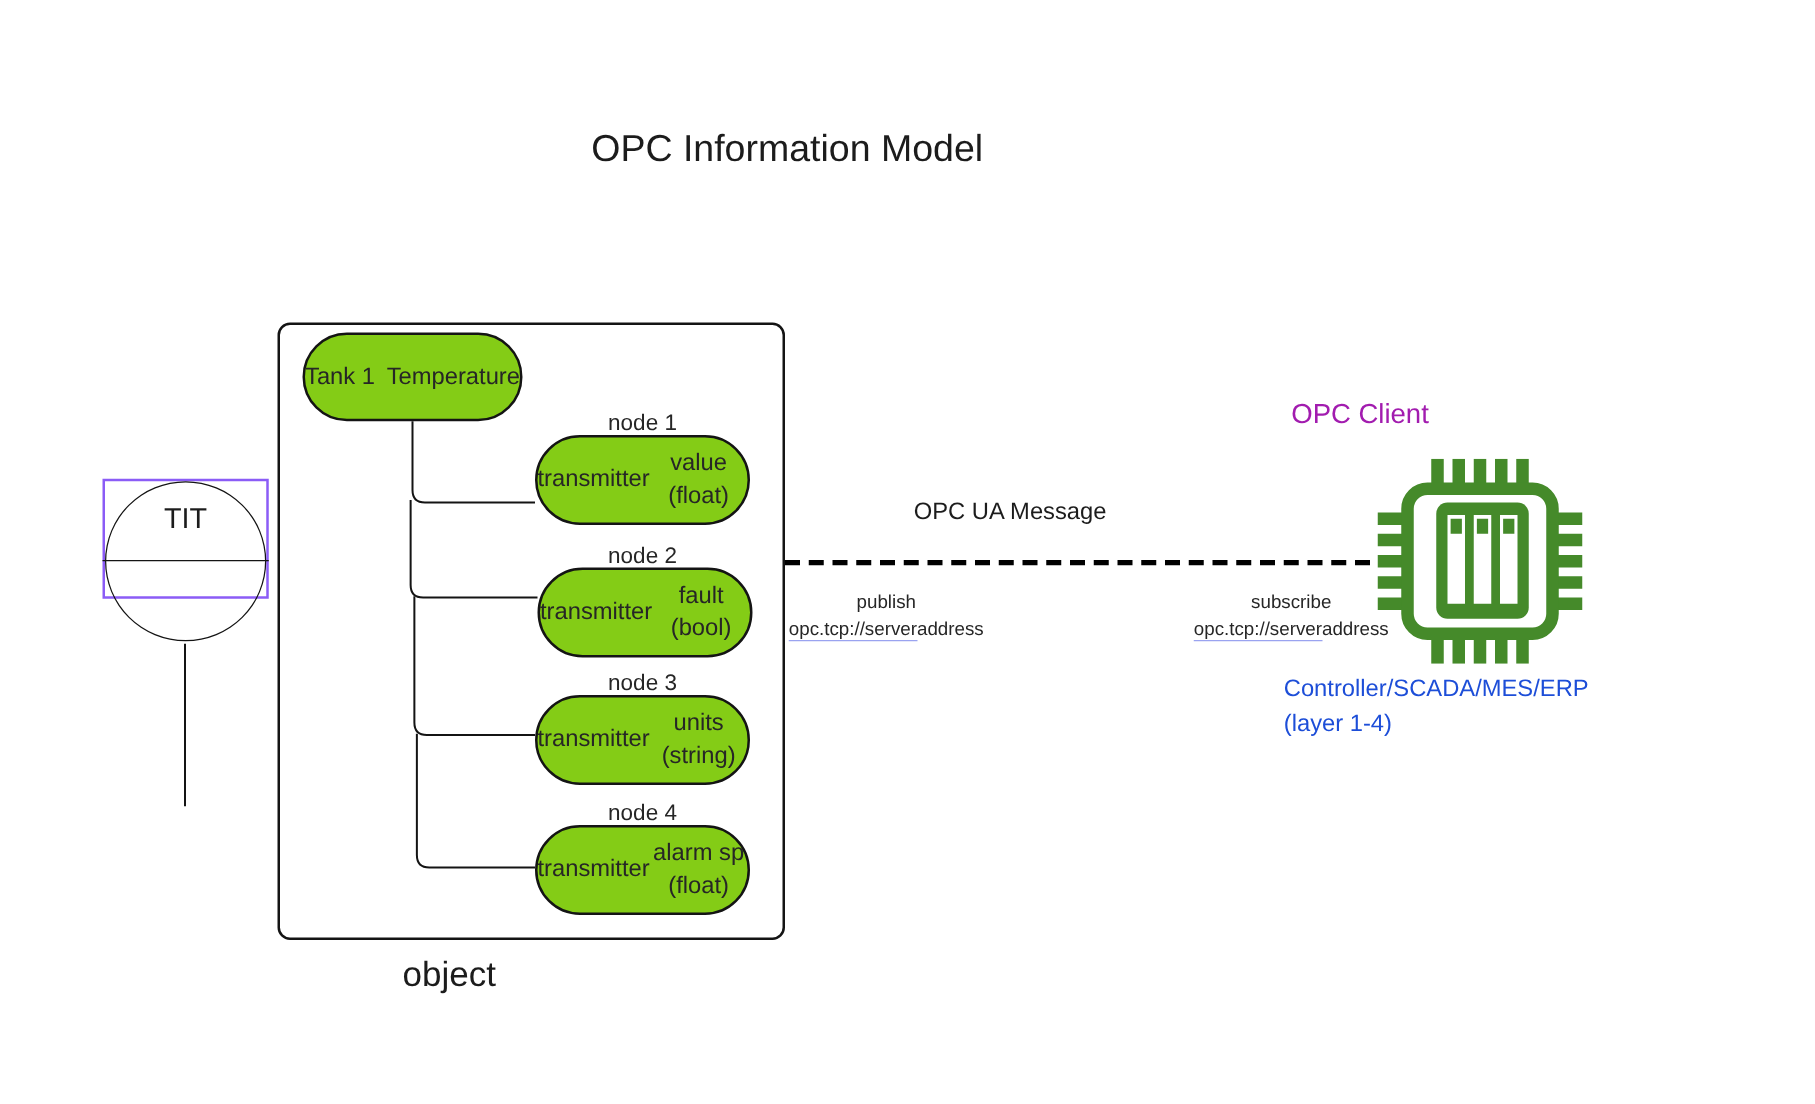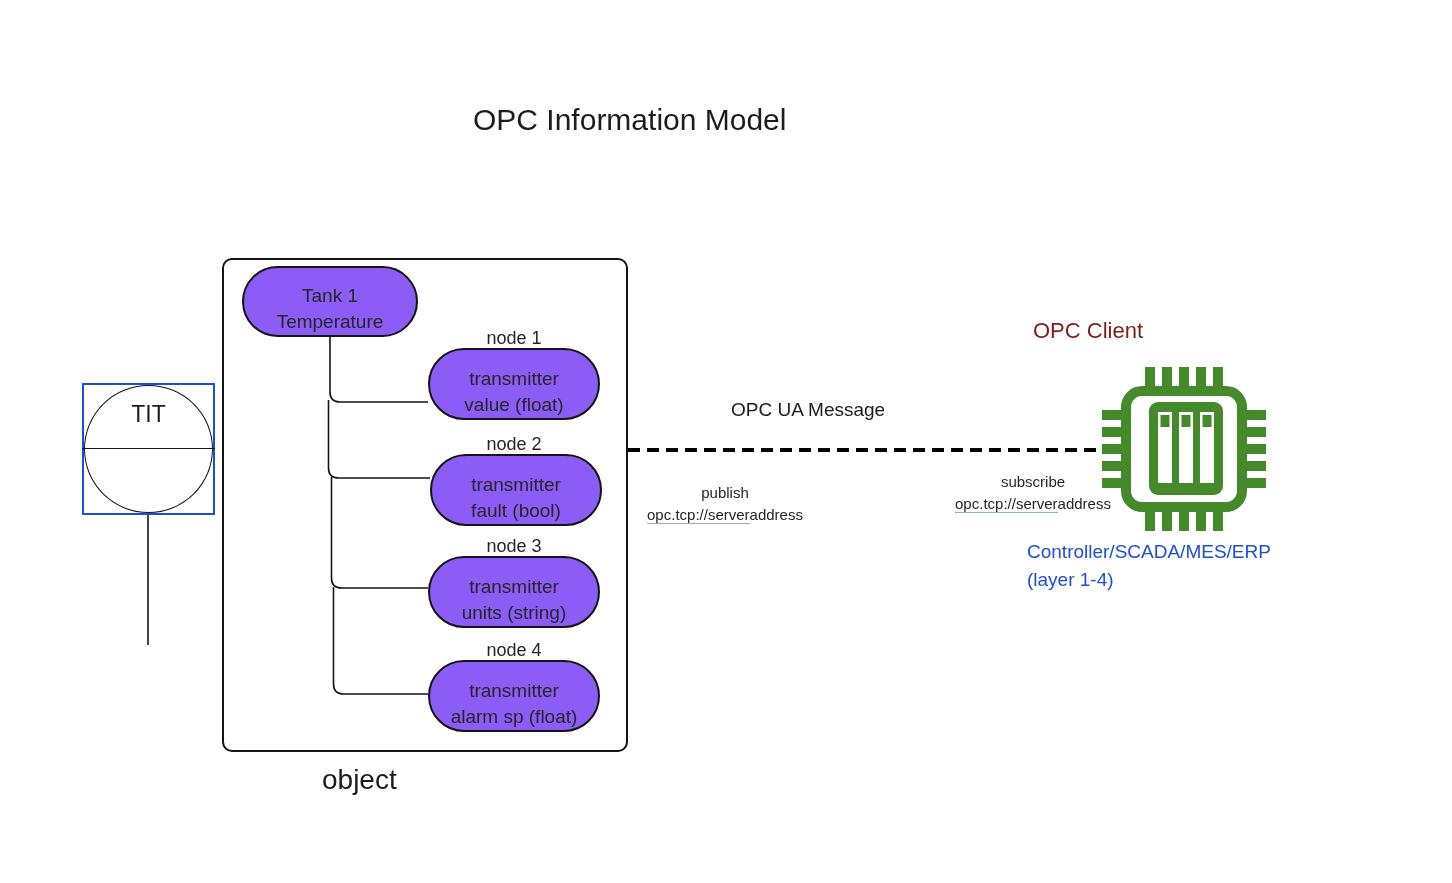--- a/index.html
+++ b/index.html
@@ -23,41 +23,41 @@
     left: 207px; top: 213px; width: 430px;
     font-size: 25px; color: #1c1c1c;
   }
   .server-box {
     left: 222px; top: 258px; width: 406px; height: 494px;
     border: 2px solid #141414; border-radius: 10px;
     background: transparent;
   }
   .oval {
     border: 2px solid #141414; border-radius: 36px;
-    background: #8b5cf6;
-    display: flex; flex-direction: column;
-    align-items: center; justify-content: flex-end;
+    background: #84cc16;
+    display: flex; flex-direction: row;
+    align-items: center; justify-content: space-between;
     font-size: 19px; line-height: 26px; color: #262626;
     text-align: center;
   }
   .tank-oval { left: 242px; top: 266px; width: 176px; height: 71px; }
   .node-oval { left: 428px; width: 172px; height: 72px; }
   .node-label {
     left: 428px; width: 172px;
     font-size: 18px; color: #262626; text-align: center;
   }
   .object-caption {
     left: 322px; top: 764px; width: 200px;
     font-size: 28px; color: #1c1c1c;
   }
 
   
   .tit-square {
-    left: 82px; top: 383px; width: 133px; height: 132px;
-    border: 2px solid #1d4ed8; background: transparent;
+    left: 82px; top: 383px; width: 133px; height: 96px;
+    border: 2px solid #8b5cf6; background: transparent;
   }
   .tit-circle {
     left: 0px; top: 0px; width: 129px; height: 128px;
     border: 1.5px solid #141414; border-radius: 50%;
     position: absolute;
   }
   .tit-divider {
     position: absolute; left: -2px; top: 63px; width: 133px; height: 0;
     border-top: 1.5px solid #141414;
   }
@@ -67,27 +67,27 @@
   }
 
   .msg-label {
     left: 731px; top: 399px; width: 300px;
     font-size: 19px; color: #1c1c1c;
   }
   .pubsub {
     width: 210px; font-size: 15px; line-height: 22px;
     color: #262626; text-align: center;
   }
-  .pub-group { left: 620px; top: 471px; margin-top: 11px; }
+  .pub-group { left: 604px; top: 471px; }
   .sub-group { left: 928px; top: 471px; z-index: 3; }
   .url-link { border-bottom: 1.5px solid #9aa3f0; }
 
   .client-heading {
     left: 1033px; top: 318px; width: 300px;
-    font-size: 22px; color: #7f1d1d;
+    font-size: 22px; color: #a21caf;
   }
   .client-caption {
     left: 1027px; top: 538px; width: 320px;
     font-size: 19px; line-height: 28px; color: #1d4ed8;
   }
   .chip { left: 1102px; top: 367px; }
 
   svg.lines {
     position: absolute; left: 0; top: 0;
     pointer-events: none;

